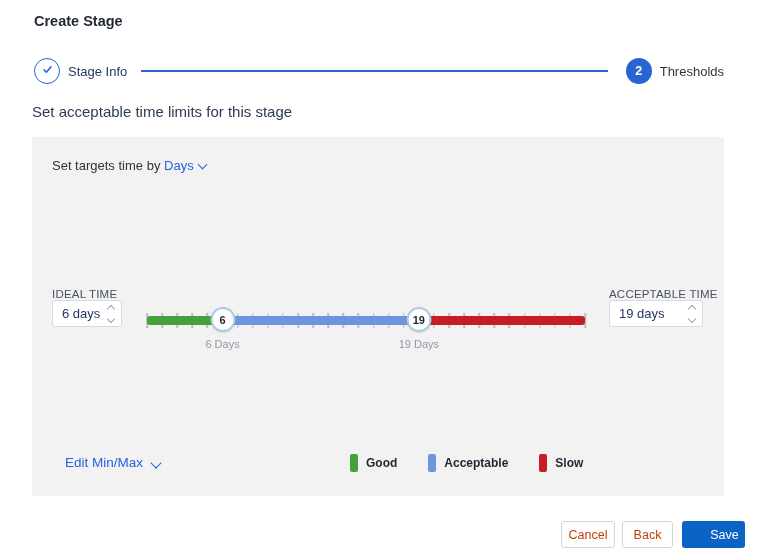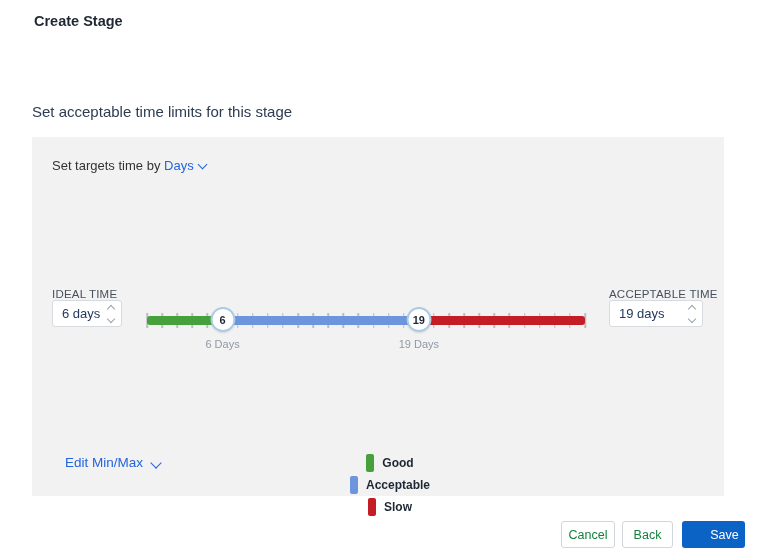--- a/index.html
+++ b/index.html
@@ -52,41 +52,58 @@
   .seg.last{border-radius:0 3px 3px 0;}
   .handle{position:absolute;top:2px;width:25px;height:25px;box-sizing:border-box;border-radius:50%;
           background:#fff;border:2px solid #abcbe5;transform:translateX(-50%);z-index:2;
           display:flex;align-items:center;justify-content:center;font-size:11px;font-weight:600;color:#1c2633;
           box-shadow:0 1px 2px rgba(0,0,0,.12);cursor:grab;}
   .caption{position:absolute;top:33px;transform:translateX(-50%);font-size:11px;color:#8f99a6;white-space:nowrap;}
 
   .editminmax{position:absolute;left:33px;top:318px;background:none;border:none;padding:0;
               color:#2464dd;font-family:inherit;font-size:13.5px;cursor:pointer;display:flex;align-items:center;}
 
-  .legend{position:absolute;left:318px;top:317px;display:flex;align-items:center;gap:4px;flex-direction:column;}
+  .legend{position:absolute;left:318px;top:317px;display:flex;align-items:center;gap:31px;}
   .legend-item{display:flex;align-items:center;gap:8px;}
   .swatch{width:8px;height:18px;border-radius:2px;}
   .legend-label{font-size:12px;font-weight:600;color:#1d2733;}
 
   
   .btn{position:absolute;top:521px;height:27px;border-radius:3px;font-family:inherit;font-size:12.5px;
        display:flex;align-items:center;justify-content:center;cursor:pointer;box-sizing:border-box;}
-  .btn.ghost{background:#fff;border:1px solid #d2d5d9;color:#15803d;}
+  .btn.ghost{background:#fff;border:1px solid #d2d5d9;color:#c2410c;}
   .btn.primary{border:none;color:#fff;}
   .btn.cancel{left:561px;width:54px;}
   .btn.back{left:622px;width:51px;}
   .btn.save{left:682px;width:63px;}
 </style>
 </head>
 <body>
 
 <div class="app">
 
   <div class="page-title">Create Stage</div>
 
+  <div class="stepper">
+    <div class="step">
+      <div class="step-circle done">
+        <span>
+          <svg width="13" height="13" viewBox="0 0 13 13">
+              <path d="M3 6.8 L5.4 9.2 L10 3.8" stroke="#2a63d4" stroke-width="1.6" fill="none" stroke-linecap="round" stroke-linejoin="round"></path>
+            </svg>
+        </span>
+      </div>
+      <span class="step-label first">Stage Info</span>
+    </div>
+    <div class="connector"></div>
+    <div class="step">
+      <div class="step-circle active">2</div>
+      <span class="step-label second">Thresholds</span>
+    </div>
+  </div>
 
   <div class="subtitle">Set acceptable time limits for this stage</div>
 
   <div class="panel">
 
     <div class="targets-row">
       <span>Set targets time by</span>
       <button class="link"><span>Days</span><span class="chev"></span></button>
     </div>
 

